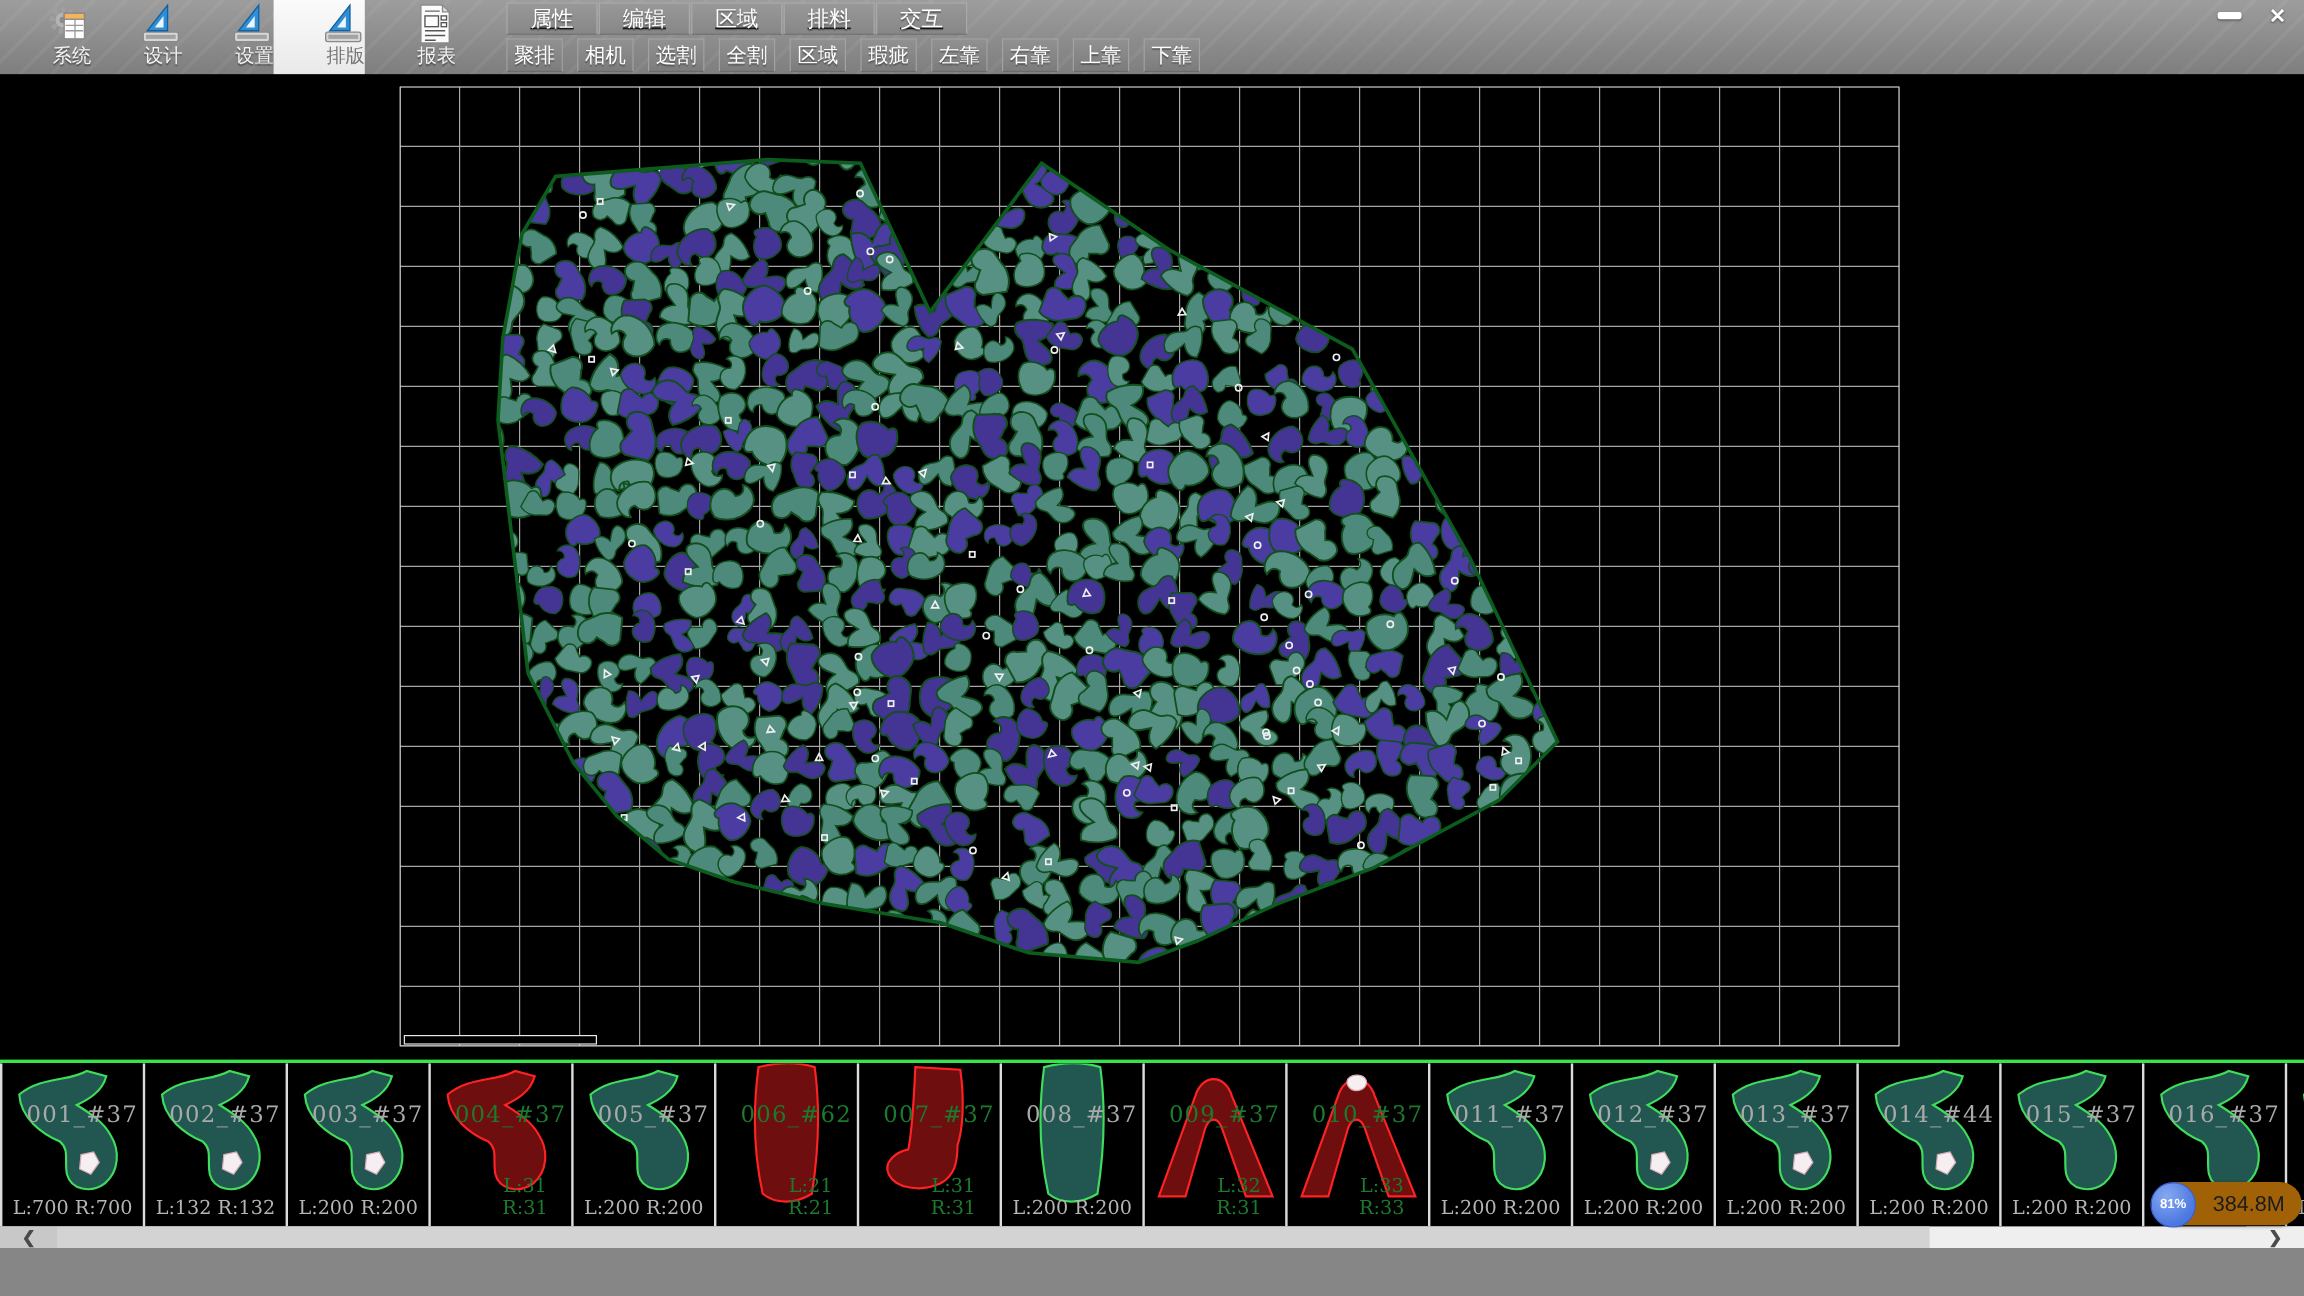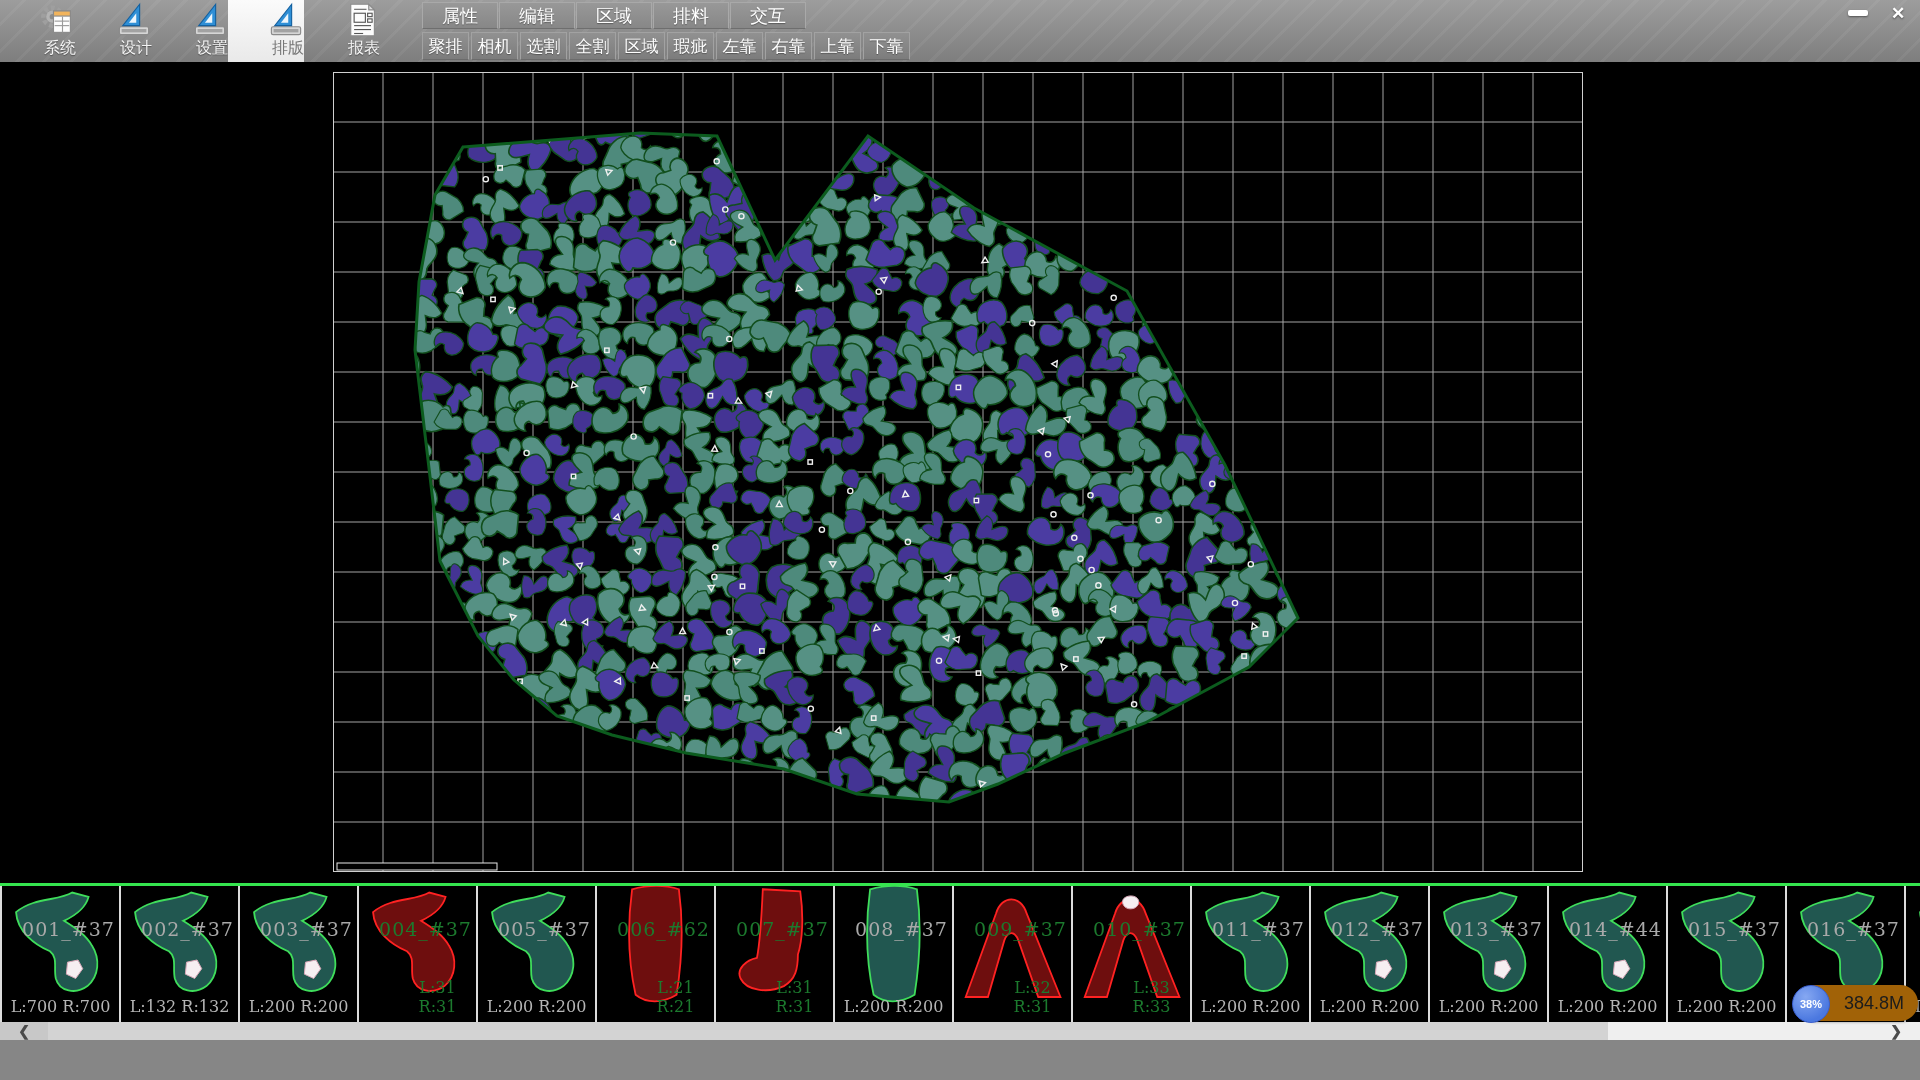--- a/index.html
+++ b/index.html
@@ -12,26 +12,26 @@
   #toolbar .stripes{position:absolute;inset:0;pointer-events:none;
     background:repeating-linear-gradient(135deg,transparent 0 16px,rgba(255,255,255,.05) 16px 19px);}
   #nav-tabs{position:absolute;left:0;top:0;height:62px;display:flex;}
   .nav-tab{width:76px;height:62px;display:flex;flex-direction:column;align-items:flex-end;
     justify-content:flex-start;cursor:default;position:relative;}
   .nav-tab svg{width:36px;height:36px;margin-top:2px;}
   .nav-tab .nav-label{font-size:16px;color:#f4f4f4;text-shadow:0 1px 1px rgba(0,0,0,.4);line-height:20px;}
   .nav-tab.active{background:linear-gradient(#fbfbfb,#e9e9e9);}
   .nav-tab.active .nav-label{color:#767676;text-shadow:none;}
 
-  #menu-row1{position:absolute;left:422px;top:2px;display:flex;gap:1px;}
+  #menu-row1{position:absolute;left:422px;top:2px;display:flex;gap:1px;text-decoration:underline;}
   .menu1-btn{width:76px;height:27px;display:flex;align-items:center;justify-content:center;
     font-size:18px;color:#fff;text-shadow:0 1px 1px rgba(0,0,0,.35);
     background:linear-gradient(#989898,#878787);
     border:1px solid #a9a9a9;border-bottom-color:#6e6e6e;box-sizing:border-box;}
-  #menu-row2{position:absolute;left:422px;top:32px;display:flex;gap:2px;}
+  #menu-row2{position:absolute;left:422px;top:32px;display:flex;gap:12px;}
   .menu2-btn{width:47px;height:28px;display:flex;align-items:center;justify-content:center;
     font-size:17px;color:#fff;text-shadow:0 1px 1px rgba(0,0,0,.35);
     background:linear-gradient(#919191,#7c7c7c);
     border:1px solid #a2a2a2;border-bottom-color:#6b6b6b;box-sizing:border-box;}
 
   #window-controls{position:absolute;right:6px;top:2px;display:flex;gap:8px;}
   .win-btn{width:32px;height:22px;display:flex;align-items:center;justify-content:center;
     color:#fff;font-size:17px;font-weight:bold;text-shadow:0 1px 2px rgba(0,0,0,.5);}
   .win-btn .minbar{width:20px;height:6px;background:#fff;border-radius:2px;box-shadow:0 1px 2px rgba(0,0,0,.45);}
 
@@ -1293,21 +1293,21 @@
     <svg viewBox="0 0 100 125" preserveAspectRatio="none">
           <path d="M12,24 C28,10 48,14 60,6 L74,10 C71,22 61,28 53,32 C62,38 72,45 77,55 C84,67 83,83 73,92 C63,100 49,97 46,85 C44,75 48,66 41,60 C28,54 13,42 12,24 Z" class="part-shape" stroke-width="1.8" vector-effect="non-scaling-stroke"></path>
         </svg>
     <div class="t-name">017_#37</div>
     <div class="t-counts">L:200 R:200</div>
   </div>
     </section>
 
   <div id="status-badge">
     <div id="badge-circle">
-      <span>38%</span>
+      <span>81%</span>
     </div>
     <div id="badge-pill">
       <span>384.8M</span>
     </div>
   </div>
 
   <div id="h-scrollbar">
     <div id="h-scroll-thumb"></div>
     <div class="scroll-btn" id="scroll-left">❮</div>
     <div class="scroll-btn" id="scroll-right">❯</div>

